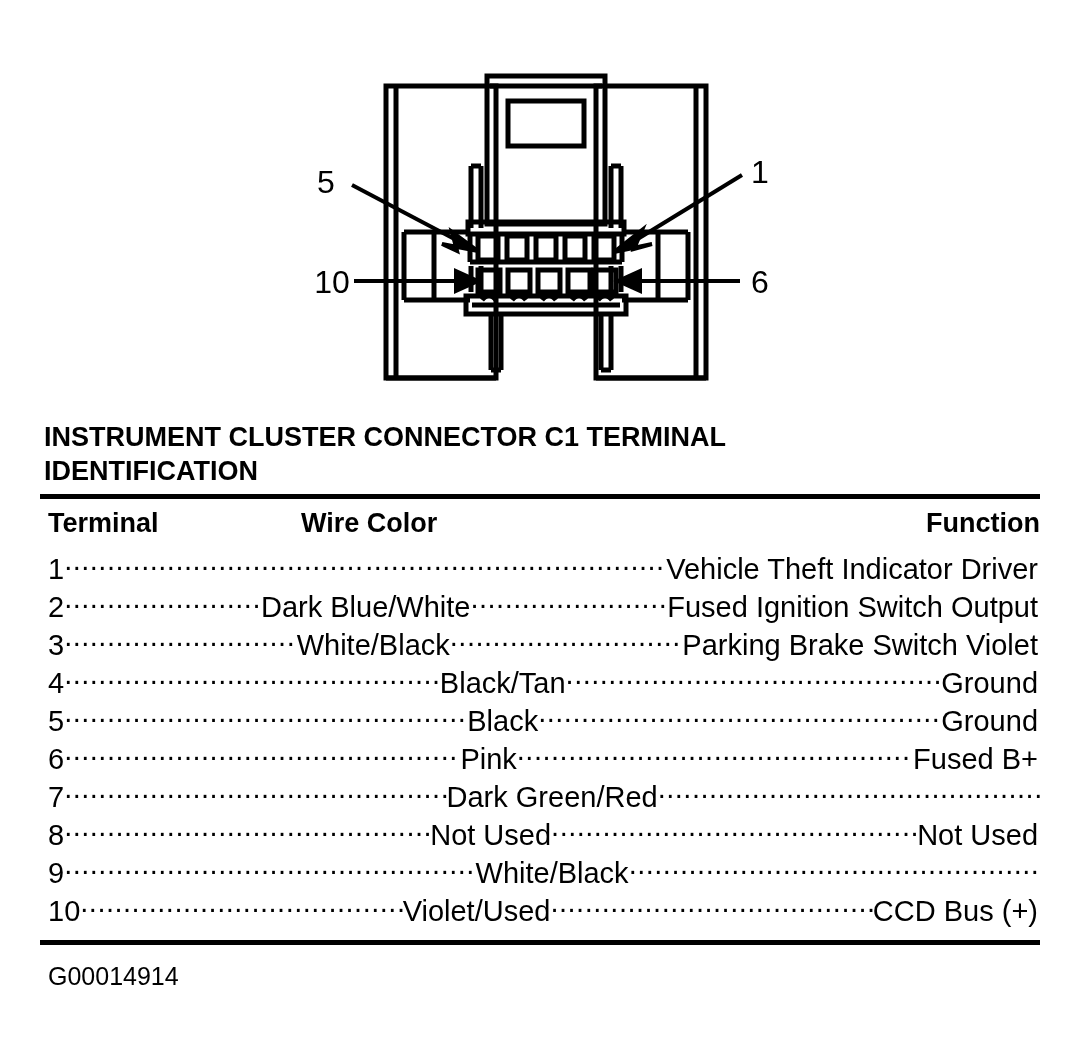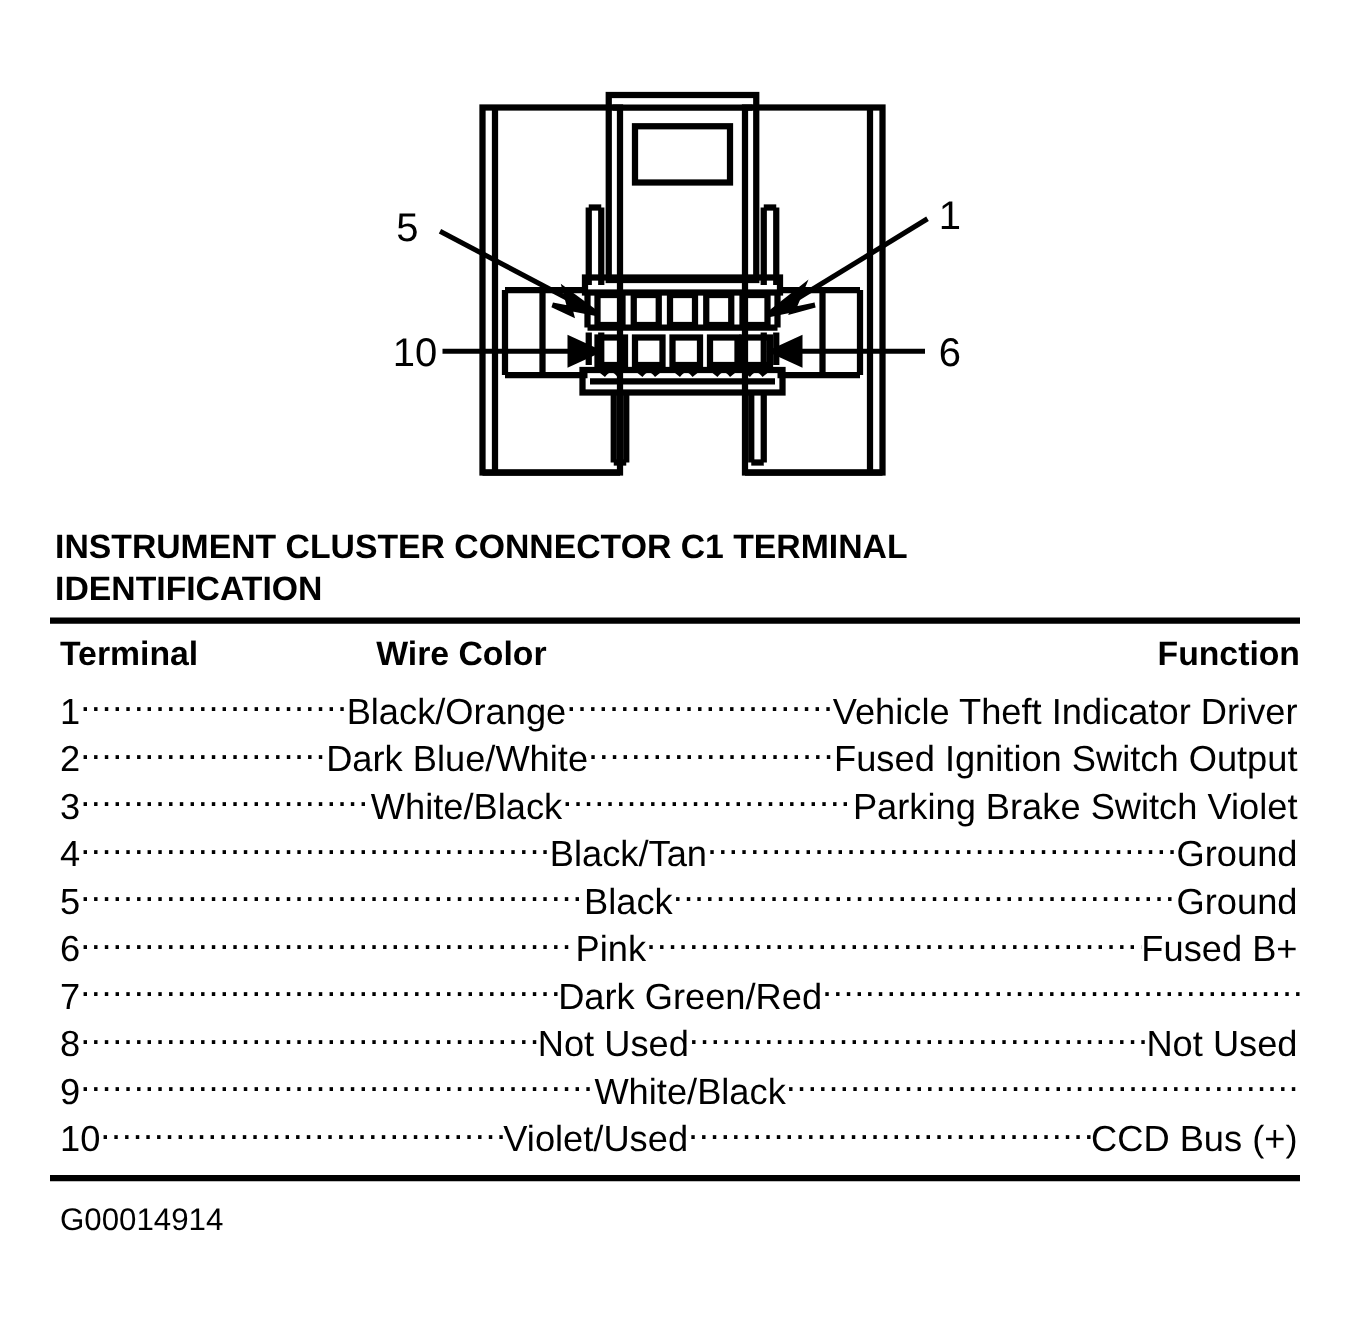--- a/index.html
+++ b/index.html
@@ -242,21 +242,20 @@
     <div class="th-terminal">Terminal</div>
     <div class="th-wire">Wire Color</div>
     <div class="th-function">Function</div>
   </div>
 
   <div class="rows">
 
     <div class="trow">
       <span class="cell-term">1</span>
       <span class="leader"></span>
-      <span class="cell-wire">Black/Orange</span>
       <span class="leader"></span>
       <span class="cell-func">Vehicle Theft Indicator Driver</span>
     </div>
 
     <div class="trow">
       <span class="cell-term">2</span>
       <span class="leader"></span>
       <span class="cell-wire">Dark Blue/White</span>
       <span class="leader"></span>
       <span class="cell-func">Fused Ignition Switch Output</span>

